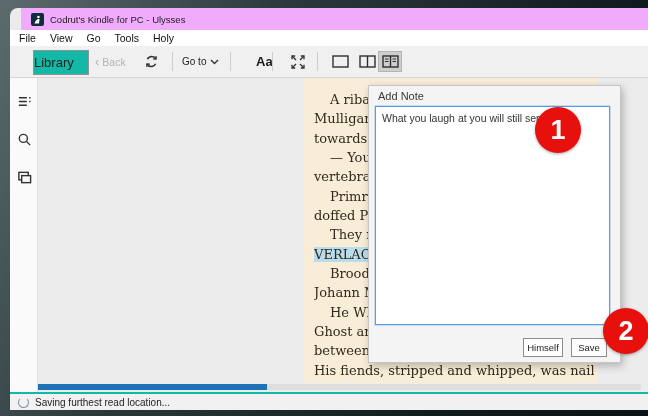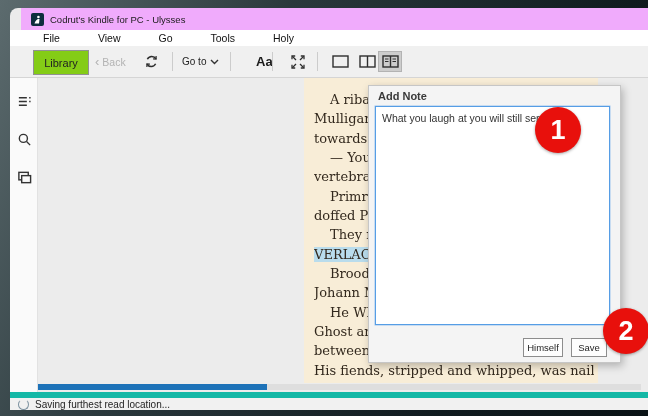--- a/index.html
+++ b/index.html
@@ -7,25 +7,25 @@
     background:linear-gradient(115deg,#5c6b6e 0%,#2a383c 35%,#101b1f 75%,#0a1316 100%);
     font-family:"Liberation Sans","DejaVu Sans",sans-serif;}
   .window{position:absolute;left:10px;top:8px;width:638px;height:402px;
     background:#ebebeb;border-radius:8px 0 0 0;overflow:hidden;}
   
   .titlebar{position:absolute;left:11px;top:0;width:100%;height:22px;background:#f0abfc;display:flex;align-items:center;}
   .appicon{width:13px;height:13px;margin-left:10px;border-radius:2px;background:#0e2d3e;display:flex;align-items:center;justify-content:center;flex:0 0 auto;}
   .titletext{margin-left:6px;font-size:9.5px;color:#1b1b1b;white-space:nowrap;}
   
   .menubar{position:absolute;left:0;top:22px;width:100%;height:16px;background:#ffffff;display:flex;align-items:center;padding-left:2px;box-sizing:border-box;}
-  .menu-item{font-size:10.5px;color:#111;padding:0 7px;white-space:nowrap;cursor:default;margin-left:24px;}
+  .menu-item{font-size:10.5px;color:#111;padding:0 7px;white-space:nowrap;cursor:default;}
   
   .toolbar{position:absolute;left:0;top:38px;width:100%;height:32px;background:#f0f0f0;border-bottom:1px solid #d5d5d5;box-sizing:border-box;}
   .tb{position:absolute;top:0;height:31px;display:flex;align-items:center;}
-  .library-btn{left:23px;width:54px;height:23px;top:4px;background:#84cc16;border:1px solid #919191;display:flex;align-items:center;justify-content:center;font-size:11px;color:#222;}
+  .library-btn{left:23px;width:54px;height:23px;top:4px;background:#14b8a6;border:1px solid #919191;display:flex;align-items:center;justify-content:flex-start;font-size:13px;color:#222;}
   .back{left:85px;color:#b3b3b3;font-size:10.5px;gap:3px;}
   .back .chev{font-size:13px;line-height:1;}
   .tbicon{justify-content:center;}
   .divider{position:absolute;top:6px;width:1px;height:19px;background:#cccccc;}
   .goto{left:172px;font-size:10px;color:#222;gap:4px;}
   .aa{left:233px;font-size:13px;font-weight:bold;color:#1a1a1a;margin-left:13px;}
   .viewbtn{width:24px;}
   .viewbtn.sel{background:#cdcdcd;border:1px solid #b3b3b3;height:21px;top:5px;box-sizing:border-box;}
   
   .content{position:absolute;left:0;top:70px;width:100%;height:314px;background:#ececec;}
@@ -35,27 +35,27 @@
   .page{position:absolute;left:294px;top:0;width:294px;height:305px;background:#f8edd7;}
   .booktext{position:absolute;left:10px;top:12px;right:4px;font-family:"DejaVu Serif","Liberation Serif",serif;
     font-size:13px;line-height:19.35px;color:#32281d;}
   .bline{white-space:nowrap;overflow:hidden;}
   .bline.indent{text-indent:16px;}
   .hl{background:#b9dcec;}
   
   .progress-track{position:absolute;left:28px;top:306px;width:603px;height:6px;background:#dedede;}
   .progress-fill{height:100%;background:#1d72b8;}
   
-  .statusbar{position:absolute;left:0;top:384px;width:100%;height:18px;background:#f1f1f1;border-top:6px solid #14b8a6;box-sizing:border-box;display:flex;align-items:center;}
+  .statusbar{position:absolute;left:0;top:384px;width:100%;height:18px;background:#f1f1f1;border-top:2px solid #14b8a6;box-sizing:border-box;display:flex;align-items:center;}
   .spinner{width:9px;height:9px;border:1.5px solid #7d92a0;border-top-color:transparent;border-radius:50%;margin-left:8px;flex:0 0 auto;}
   .statustext{margin-left:6px;font-size:10px;color:#1e1e1e;white-space:nowrap;}
   
   .dialog{position:absolute;left:368px;top:85px;width:253px;height:278px;background:#f4f4f4;border:1px solid #c6c6c6;
     box-sizing:border-box;box-shadow:2px 3px 8px rgba(0,0,0,0.25);}
-  .dlg-title{position:absolute;left:9px;top:4px;font-size:11px;color:#3a3a3a;font-weight:bold;}
+  .dlg-title{position:absolute;left:9px;top:4px;font-size:11px;color:#3a3a3a;}
   .dlg-textarea{position:absolute;left:6px;top:20px;width:235px;height:219px;background:#ffffff;border:1px solid #569de5;
     box-shadow:0 0 0 0.5px #9cc3ee;box-sizing:border-box;padding:5px 6px;font-size:10.5px;color:#333;line-height:13px;}
   .caret{display:inline-block;width:1px;height:11px;background:#222;vertical-align:-2px;}
   .dlg-btn{position:absolute;height:19px;background:#fdfdfd;border:1px solid #8d8d8d;box-sizing:border-box;
     display:flex;align-items:center;justify-content:center;font-size:9.5px;color:#1f1f1f;}
   .btn-cancel{left:154px;top:252px;width:40px;}
   .btn-save{left:202px;top:252px;width:36px;text-align:right;}
   
   .badge{position:absolute;width:46px;height:46px;border-radius:50%;background:#e8100c;color:#ffffff;
     display:flex;align-items:center;justify-content:center;font-size:27px;font-weight:bold;

